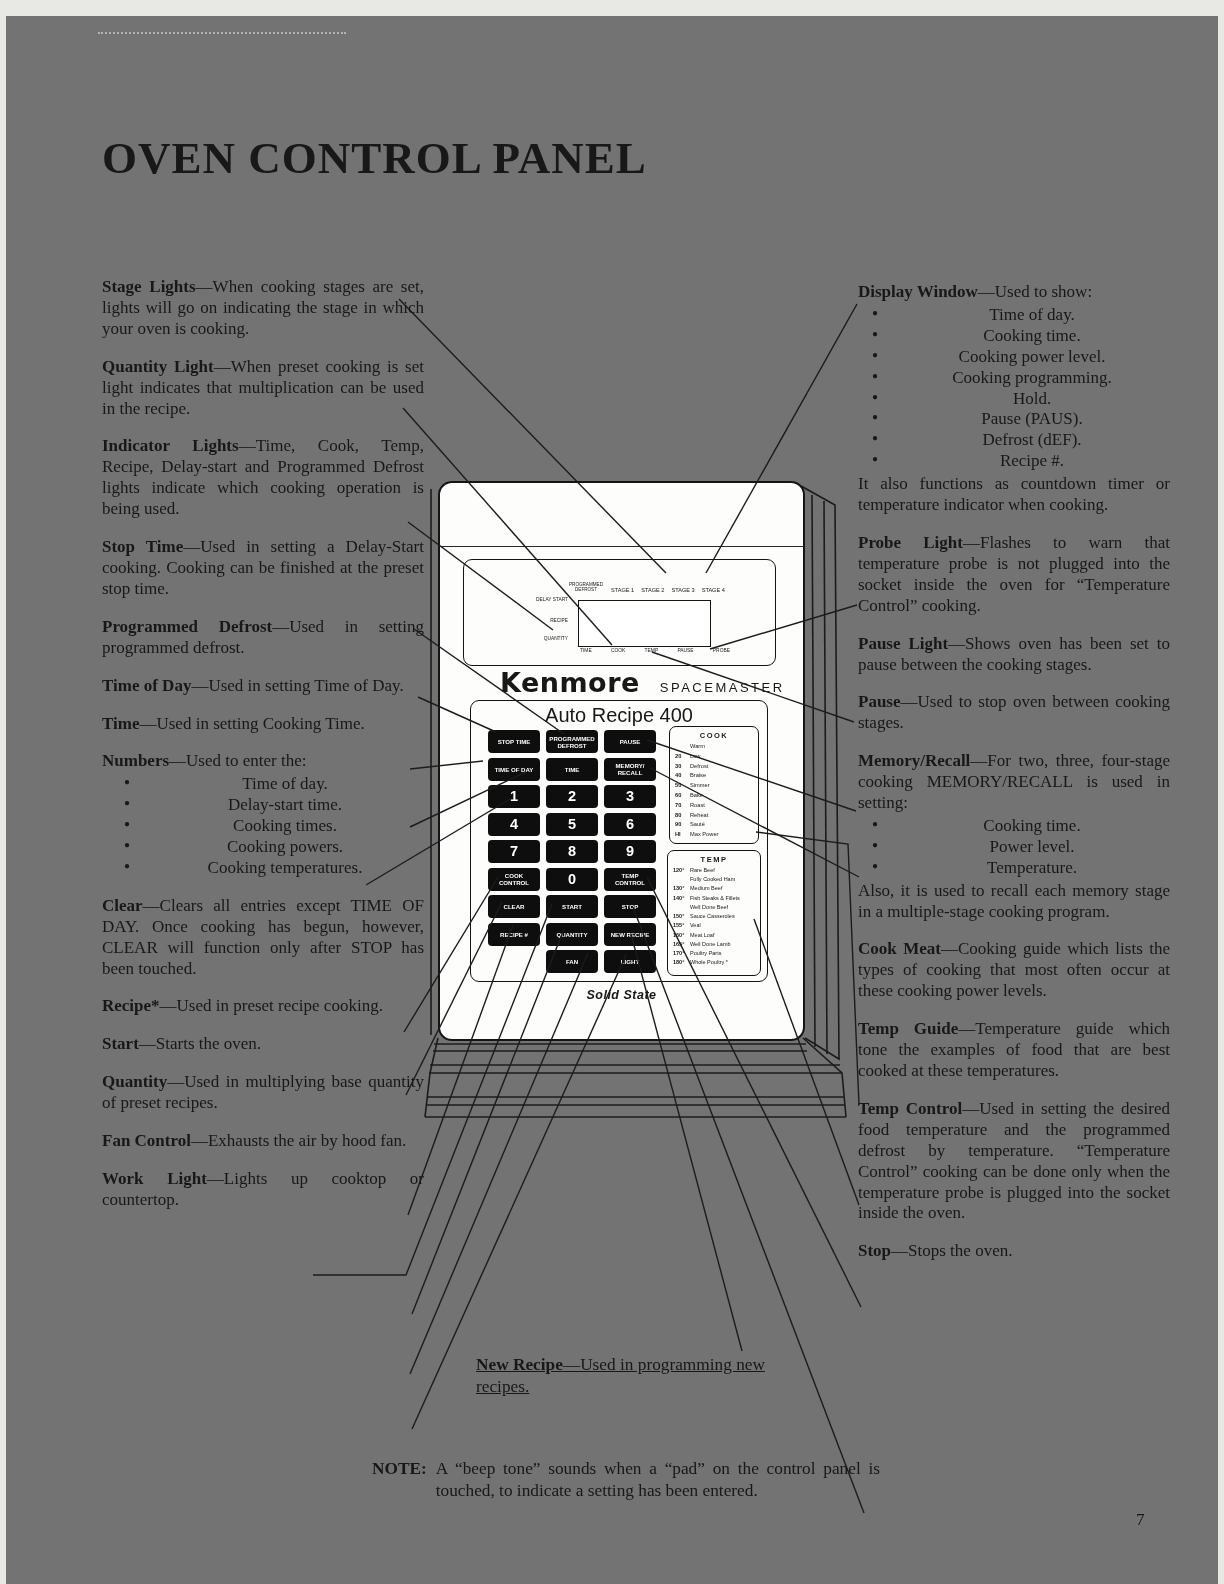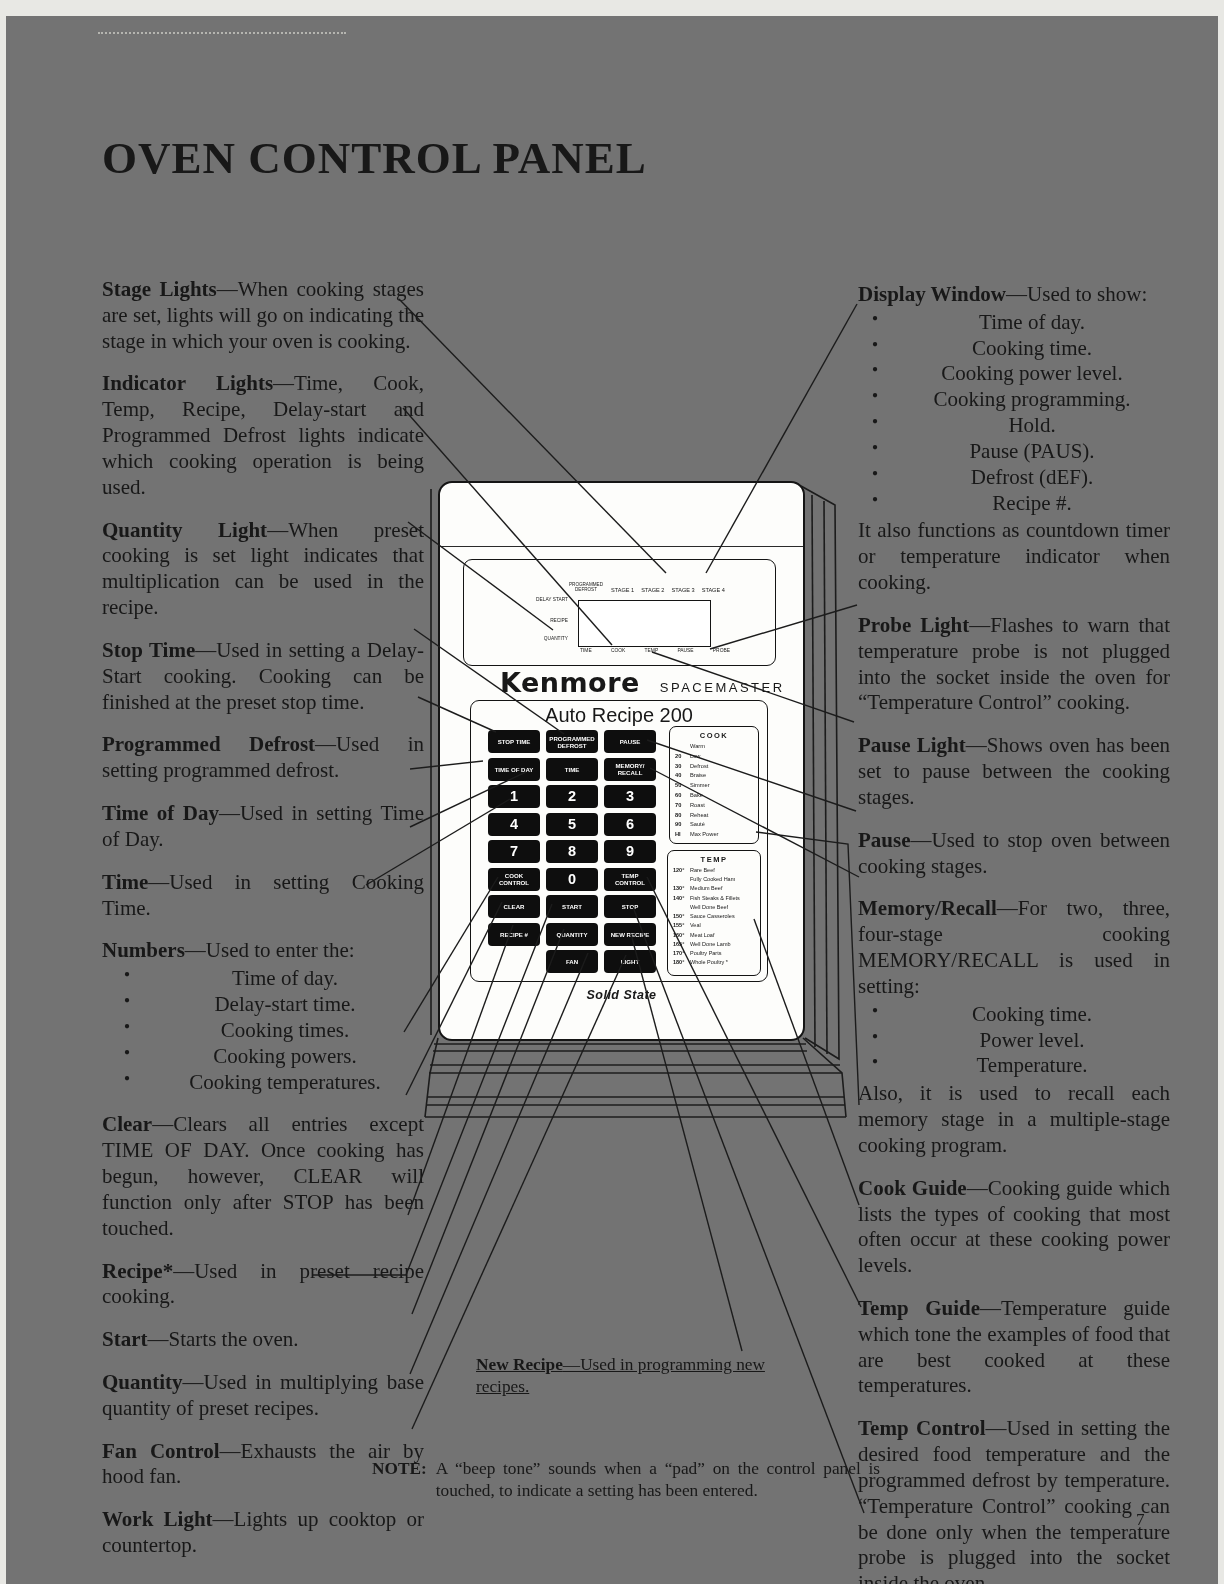--- a/index.html
+++ b/index.html
@@ -1,20 +1,20 @@
 <!DOCTYPE html>
 <html><head>
 <meta charset="utf-8">
 <style>
   html,body{margin:0;padding:0;background:#e8e8e4;}
   .page{position:relative;width:1212px;height:1584px;background:#737373;overflow:hidden;
         font-family:"Liberation Serif",serif;color:#181818;margin:16px auto;}
   .noise{position:absolute;left:92px;top:16px;width:248px;border-top:2px dotted #b5b5b0;}
   .title{position:absolute;left:96px;top:116px;font-size:45px;font-weight:bold;letter-spacing:1px;margin:0;}
-  .col{position:absolute;font-size:21px;line-height:1.23;}
+  .col{position:absolute;font-size:17px;line-height:1.23;}
   .col-left{left:96px;top:261px;width:322px;}
   .col-right{left:852px;top:266px;width:312px;}
   .def{margin-bottom:17px;}
   .def p{margin:0;text-align:justify;}
   .def b{font-weight:bold;}
   ul.bullets{margin:2px 0 2px 0;padding:0 0 0 44px;list-style:none;text-align:center;}
   ul.bullets li{position:relative;}
   ul.bullets li::before{content:"\25CF";position:absolute;left:-22px;top:2px;font-size:10px;}
   .col-right ul.bullets{padding-left:36px;}
 
@@ -66,24 +66,24 @@
 
 <div class="page">
   <div class="noise"></div>
   <h1 class="title">OVEN CONTROL PANEL</h1>
 
   <div class="col col-left" id="left-col">
       <div class="def">
         <p><b>Stage Lights</b><span>—When cooking stages are set, lights will go on indicating the stage in which your oven is cooking.</span></p>
       </div>
       <div class="def">
+        <p><b>Quantity Light</b><span>—When preset cooking is set light indicates that multiplication can be used in the recipe.</span></p>
+      </div>
+      <div class="def">
         <p><b>Indicator Lights</b><span>—Time, Cook, Temp, Recipe, Delay-start and Programmed Defrost lights indicate which cooking operation is being used.</span></p>
-      </div>
-      <div class="def">
-        <p><b>Quantity Light</b><span>—When preset cooking is set light indicates that multiplication can be used in the recipe.</span></p>
       </div>
       <div class="def">
         <p><b>Stop Time</b><span>—Used in setting a Delay-Start cooking. Cooking can be finished at the preset stop time.</span></p>
       </div>
       <div class="def">
         <p><b>Programmed Defrost</b><span>—Used in setting programmed defrost.</span></p>
       </div>
       <div class="def">
         <p><b>Time of Day</b><span>—Used in setting Time of Day.</span></p>
       </div>
@@ -146,21 +146,21 @@
       <div class="def">
         <p><b>Memory/Recall</b><span>—For two, three, four-stage cooking MEMORY/RECALL is used in setting:</span></p>
         <ul class="bullets">
           <li>Cooking time.</li>
           <li>Power level.</li>
           <li>Temperature.</li>
         </ul>
         <p>Also, it is used to recall each memory stage in a multiple-stage cooking program.</p>
       </div>
       <div class="def">
-        <p><b>Cook Guide</b><span>—Cooking guide which lists the types of cooking that most often occur at these cooking power levels.</span></p>
+        <p><b>Cook Meat</b><span>—Cooking guide which lists the types of cooking that most often occur at these cooking power levels.</span></p>
       </div>
       <div class="def">
         <p><b>Temp Guide</b><span>—Temperature guide which tone the examples of food that are best cooked at these temperatures.</span></p>
       </div>
       <div class="def">
         <p><b>Temp Control</b><span>—Used in setting the desired food temperature and the programmed defrost by temperature. “Temperature Control” cooking can be done only when the temperature probe is plugged into the socket inside the oven.</span></p>
       </div>
       <div class="def">
         <p><b>Stop</b><span>—Stops the oven.</span></p>
       </div>
@@ -188,21 +188,21 @@
             <span>COOK</span>
             <span>TEMP</span>
             <span>PAUSE</span>
             <span>PROBE</span>
           </div>
       </div>
       <div class="brand-row">
         <span class="kenmore">Kenmore</span><span class="spacemaster">SPACEMASTER</span>
       </div>
       <div class="kp-box">
-        <p class="model">Auto Recipe 200</p>
+        <p class="model">Auto Recipe 400</p>
       </div>
       <div id="keys">
           <div class="key" style="left: 48px; top: 247px;">STOP TIME</div>
           <div class="key" style="left: 106px; top: 247px;">PROGRAMMED DEFROST</div>
           <div class="key" style="left: 164px; top: 247px;">PAUSE</div>
           <div class="key" style="left: 48px; top: 274.5px;">TIME OF DAY</div>
           <div class="key" style="left: 106px; top: 274.5px;">TIME</div>
           <div class="key" style="left: 164px; top: 274.5px;">MEMORY/ RECALL</div>
           <div class="key digit" style="left: 48px; top: 302px;">1</div>
           <div class="key digit" style="left: 106px; top: 302px;">2</div>

